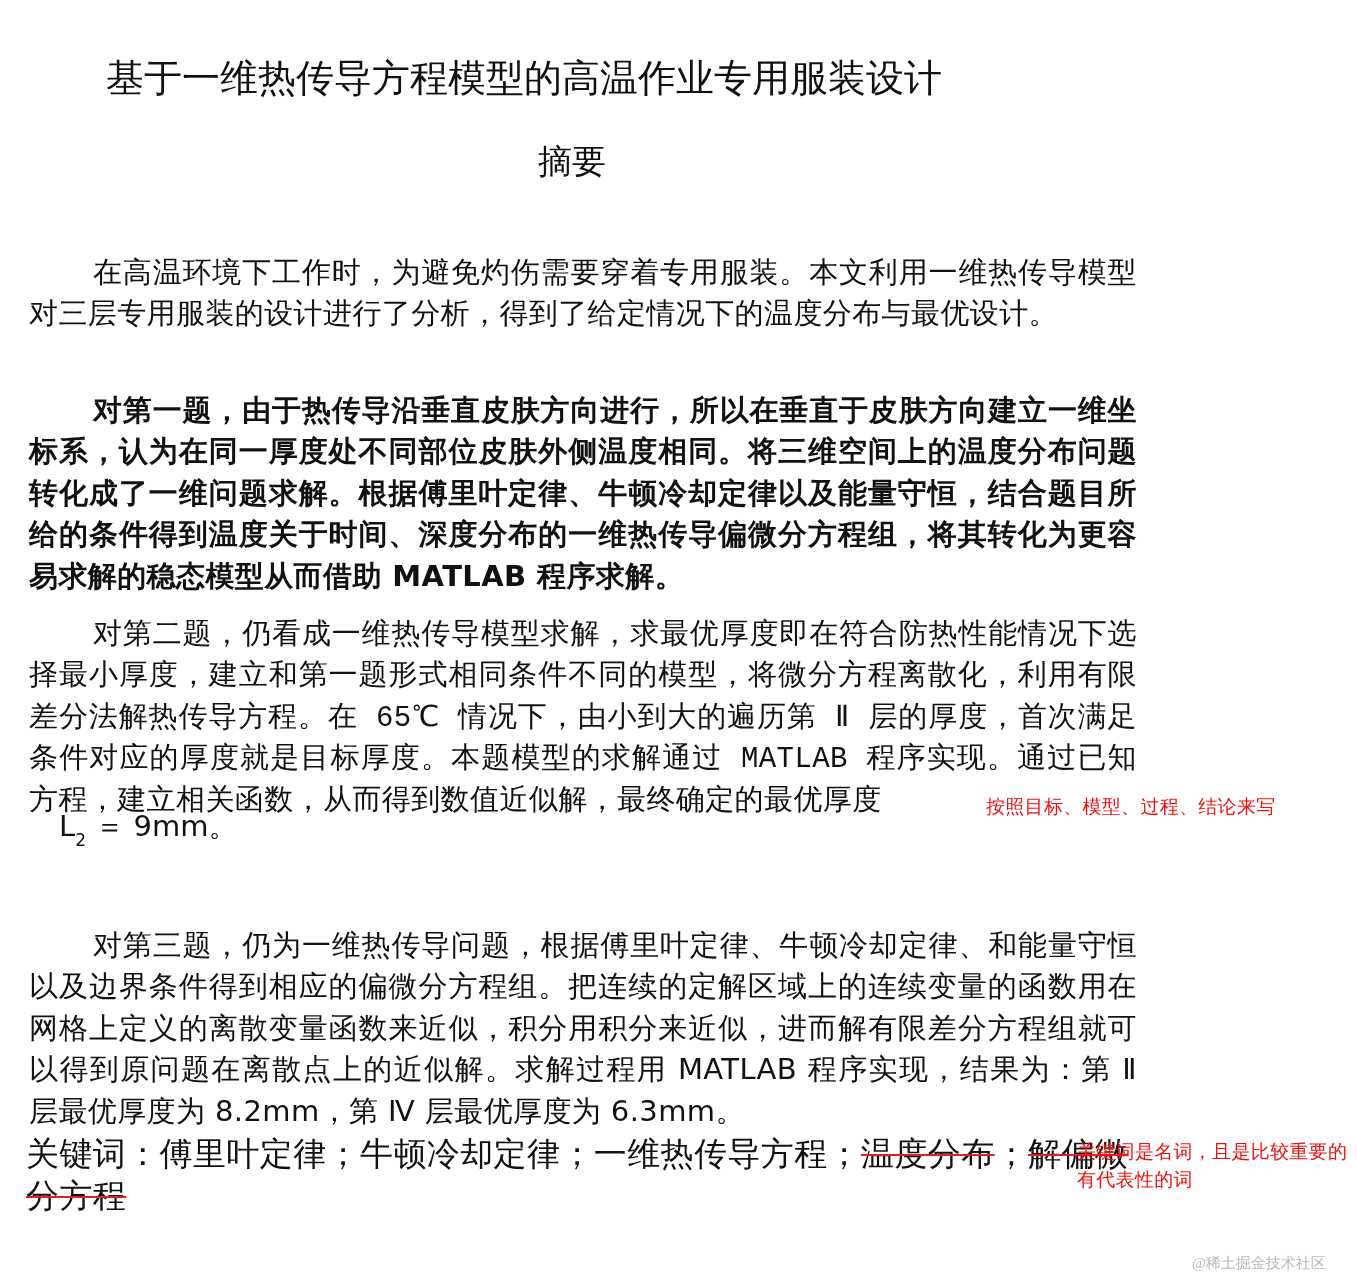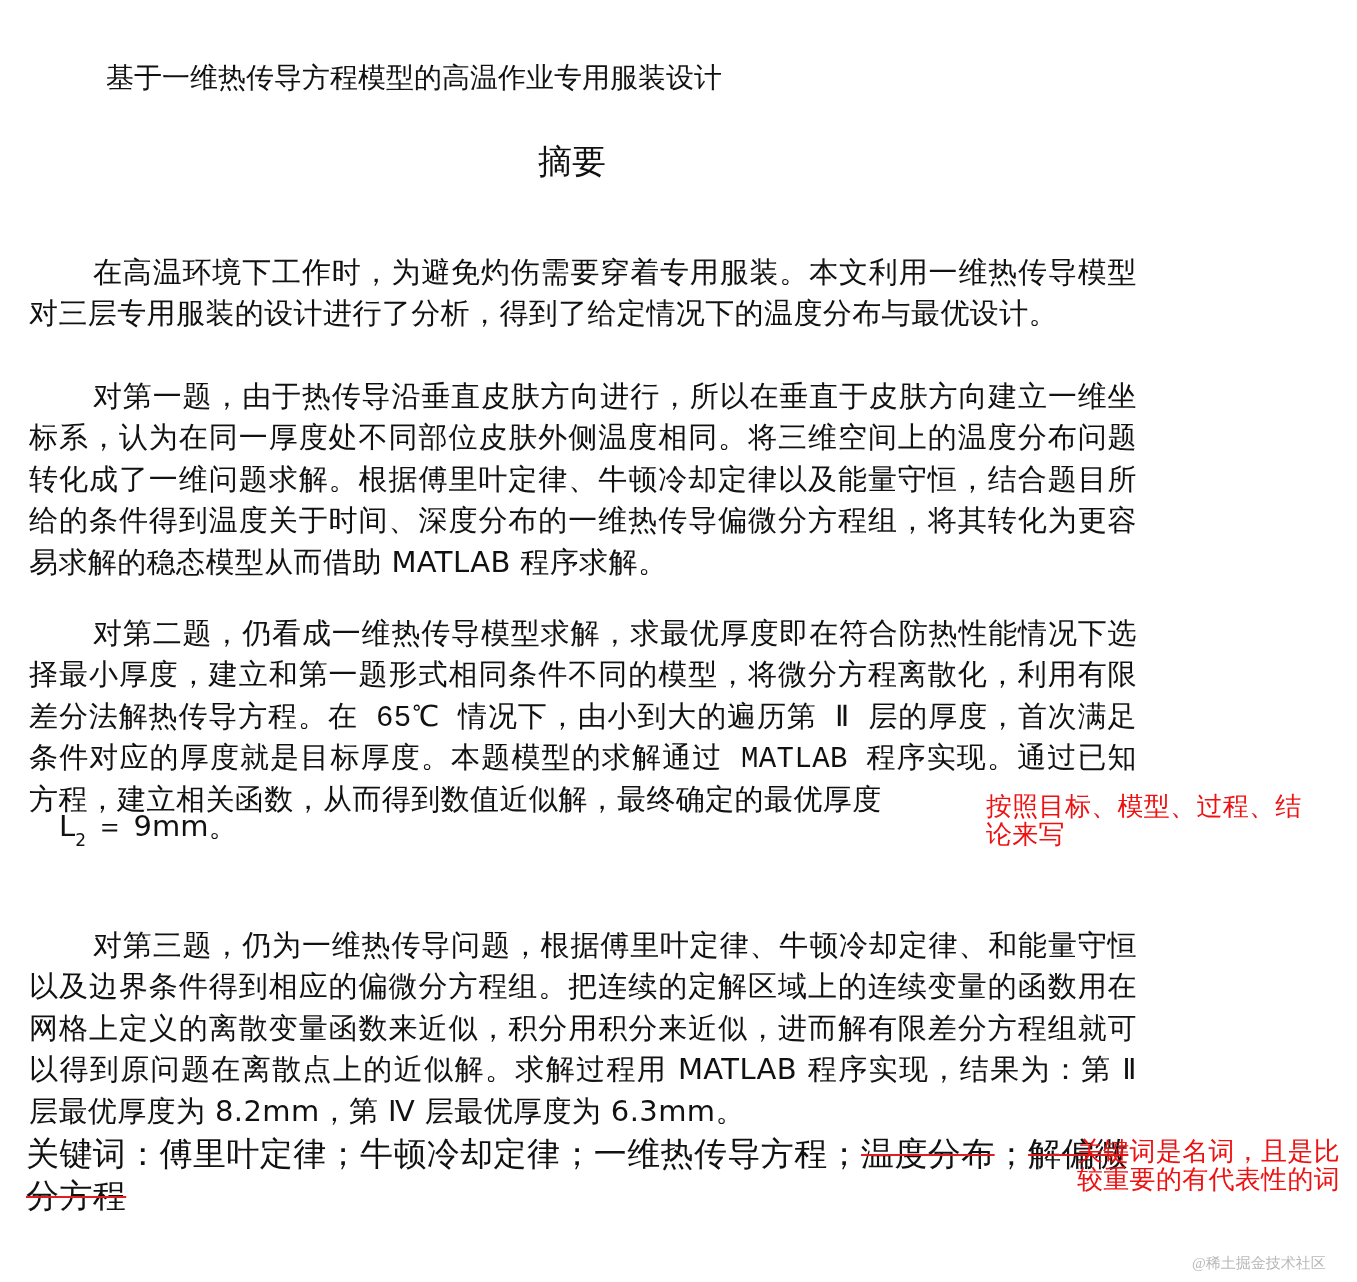--- a/index.html
+++ b/index.html
@@ -2,48 +2,48 @@
 <html><head>
 <meta charset="utf-8">
 <style>
   html, body { margin: 0; padding: 0; background: #ffffff; }
   body {
     width: 1357px; height: 1282px; position: relative; overflow: hidden;
     font-family: "DejaVu Sans", "Liberation Sans", sans-serif; color: #111;
   }
   .title {
     position: absolute; left: 106px; top: 52px; width: 940px;
-    font-size: 28px; line-height: 52px; white-space: nowrap; letter-spacing: 0px;
+    font-size: 38px; line-height: 52px; white-space: nowrap; letter-spacing: 0px;
   }
   .subtitle {
     position: absolute; left: 538px; top: 138px;
     font-size: 34px; line-height: 46px;
   }
   .para {
     position: absolute; left: 22px; width: 1108px;
     font-size: 29px; line-height: 41.4px; text-align: justify;
     text-indent: 64px; margin: 7px; letter-spacing: 0.4px;
   }
   .p1 { top: 245px; }
-  .p2 { top: 369px; }
+  .p2 { top: 383px; font-weight: bold; }
   .p3 { top: 608px; font-family: Liberation Mono, monospace; }
   .eq {
     position: absolute; left: 22px; top: 806px;
     font-size: 29px; line-height: 40px; white-space: nowrap; margin-left: 37px;
   }
   .eq sub { font-size: 17px; vertical-align: -10px; }
   .p4 { top: 918px; }
   .keywords {
     position: absolute; left: 10px; top: 1117px; width: 1108px;
     font-size: 33px; line-height: 42px; margin: 16px; letter-spacing: 0.4px;
   }
   .kw-strike { text-decoration: line-through; text-decoration-color: #e02020; text-decoration-thickness: 2px; }
   .note {
     position: absolute; color: #ee1111;
-    font-size: 26px; line-height: 28px; letter-spacing: 0.3px;
+    font-size: 19px; line-height: 28px; letter-spacing: 0.3px;
   }
   .note1 { left: 986px; top: 792px; width: 340px; }
   .note2 { left: 1077px; top: 1137px; width: 285px; line-height: 28px; }
   .watermark {
     position: absolute; left: 1192px; top: 1254px;
     font-size: 15px; color: #b8b8b8; white-space: nowrap; font-family: Liberation Serif, serif;
   }
 </style>
 </head>
 <body>

